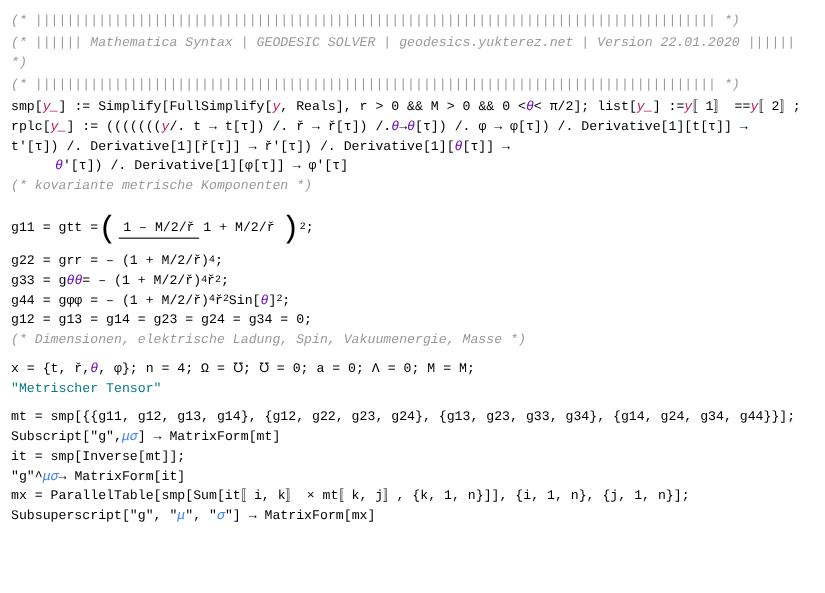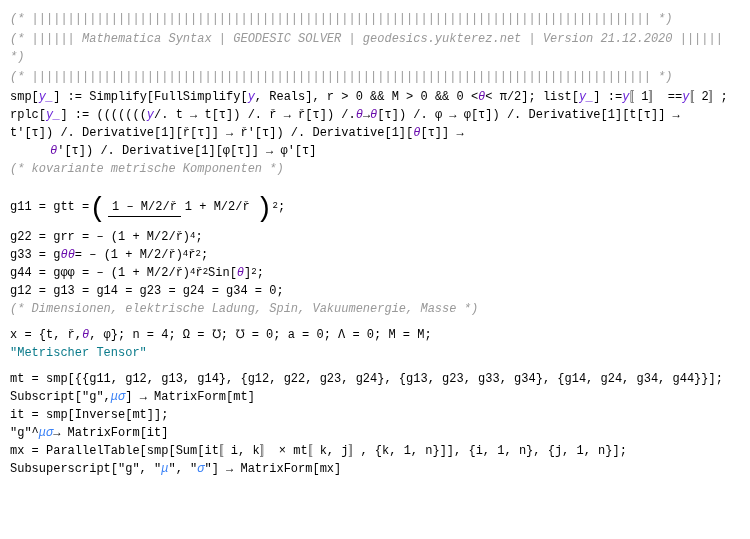--- a/index.html
+++ b/index.html
@@ -1,40 +1,40 @@
 <!DOCTYPE html>
 <html><head>
 <meta charset="utf-8">
 <style>
   html,body{margin:0;padding:0;background:#fff;font-family:Consolas,"Courier New",monospace;font-size:12px;line-height:1.5;color:#000}
   .page{padding:10px;width:730px}
   .c-gray{color:#999}
   .c-italic{font-style:italic}
   .c-blue{color:#3b82f6}
-  .c-green{color:#6d28d9}
+  .c-green{color:#be185d}
   .c-teal{color:#0a7a8a}
   .c-purple{color:#6a0dad}
   .line{white-space:nowrap;display:flex;align-items:center;flex-wrap:wrap}
   .indent{padding-left:40px}
   .frac{display:inline-flex;flex-direction:row;align-items:center;vertical-align:middle;margin:0 2px}
   .frac .num{border-bottom:1px solid #000;padding:0 4px}
   .frac .den{padding:0 4px}
   .paren-l,.paren-r{font-size:28px;font-weight:100;position:relative;top:2px}
   .sup{font-size:9px;vertical-align:super}
   .blk{margin-bottom:2px}
   .sec{}
   .gap{margin-top:8px}
 </style>
 </head>
 <body>
 
 <div class="page">
 
   <div class="blk c-gray c-italic">(* |||||||||||||||||||||||||||||||||||||||||||||||||||||||||||||||||||||||||||||||||||||| *)</div>
-  <div class="blk c-gray c-italic">(* |||||| Mathematica Syntax | GEODESIC SOLVER | geodesics.yukterez.net | Version 21.12.2020 |||||| *)</div>
+  <div class="blk c-gray c-italic">(* |||||| Mathematica Syntax | GEODESIC SOLVER | geodesics.yukterez.net | Version 22.01.2020 |||||| *)</div>
   <div class="blk c-gray c-italic">(* |||||||||||||||||||||||||||||||||||||||||||||||||||||||||||||||||||||||||||||||||||||| *)</div>
 
   <div class="line sec">
     <span>smp[</span>
     <span class="c-green c-italic">y_</span>
     <span>] := Simplify[FullSimplify[</span>
     <span class="c-green c-italic">y</span>
     <span>, Reals], r &gt; 0 &amp;&amp; M &gt; 0 &amp;&amp; 0 &lt; </span>
     <span class="c-purple c-italic">θ</span>
     <span> &lt; π/2]; list[</span>

